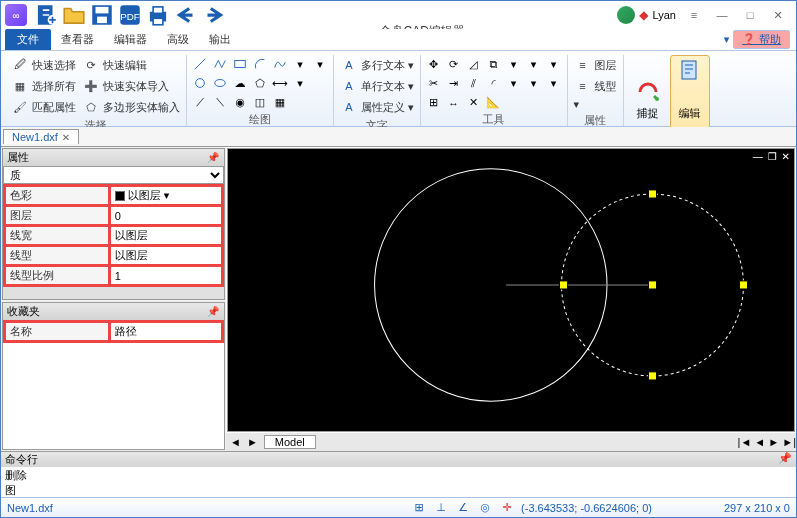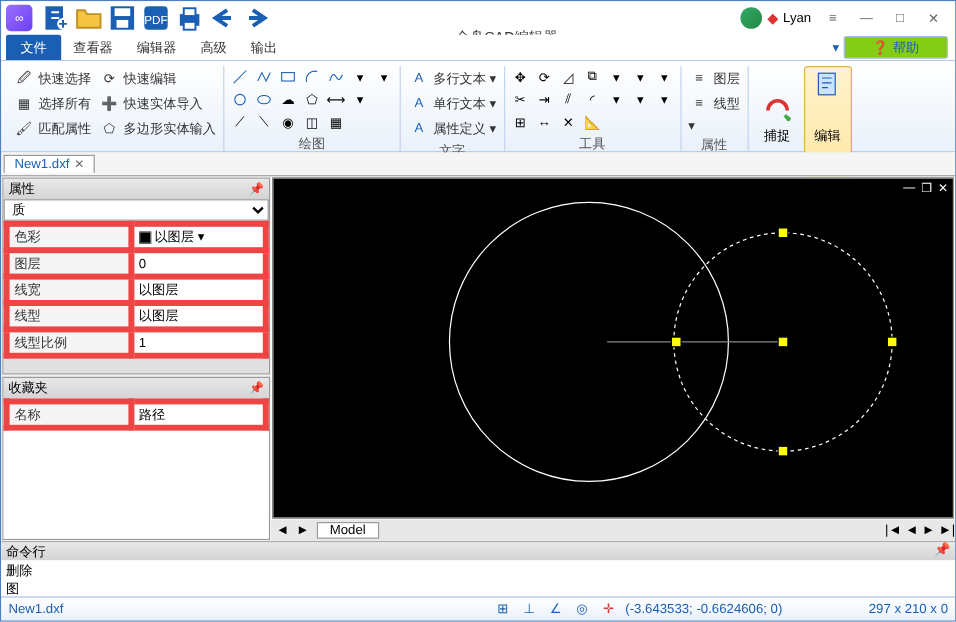--- a/index.html
+++ b/index.html
@@ -15,21 +15,21 @@
   .avatar { width: 18px; height: 18px; border-radius: 50%; background: linear-gradient(135deg,#3a6,#284); }
   .diamond { color: #d33; font-size: 12px; }
   .win-btns { display: flex; }
   .win-btn { width: 28px; height: 22px; display: flex; align-items: center; justify-content: center; color: #666; font-size: 11px; }
   
   
   .tabrow { height: 22px; background: #fff; display: flex; align-items: center; border-bottom: 1px solid #b5c9e6; padding-left: 4px; }
   .filetab { background: #1a5fb4; color: #fff; padding: 3px 12px; font-size: 11px; border-radius: 2px 2px 0 0; }
   .rtab { padding: 3px 10px; font-size: 11px; color: #333; }
   .tabrow-right { margin-left: auto; display: flex; align-items: center; gap: 4px; padding-right: 6px; }
-  .help-btn { background: #84cc16; border: 1px solid #a8c4e8; border-radius: 2px; padding: 1px 23px; font-size: 11px; color: #1a5fb4; }
+  .help-btn { background: #fca5a5; border: 1px solid #a8c4e8; border-radius: 2px; padding: 1px 8px; font-size: 11px; color: #1a5fb4; text-decoration: underline; }
   
   
   .ribbon { height: 76px; background: linear-gradient(#fff,#eaf1fb); border-bottom: 1px solid #a8c4e8; display: flex; padding: 4px 4px 0 4px; }
   .group { border-right: 1px solid #c4d4ec; padding: 0 4px 2px 4px; display: flex; flex-direction: column; }
   .group-body { flex: 1; display: flex; gap: 2px; }
   .group-label { text-align: center; font-size: 11px; color: #555; padding: 1px 0; }
   .rbtn { display: flex; align-items: center; gap: 3px; padding: 1px 2px; font-size: 11px; color: #333; white-space: nowrap; }
   .col { display: flex; flex-direction: column; gap: 1px; }
   .iconrow { display: flex; gap: 2px; }
   .ic { width: 18px; height: 18px; display: flex; align-items: center; justify-content: center; }
@@ -43,21 +43,21 @@
   .doctab .x { color: #666; font-size: 10px; }
   
   
   .main { flex: 1; display: flex; overflow: hidden; }
   .left-panels { width: 225px; display: flex; flex-direction: column; background: #f0f0f0; }
   .panel { border: 1px solid #999; margin: 1px; display: flex; flex-direction: column; }
   .panel-hdr { background: linear-gradient(#e8e8e8,#d4d4d4); padding: 1px 4px; display: flex; align-items: center; font-size: 11px; }
   .panel-hdr .pin { margin-left: auto; font-size: 10px; color: #666; }
   .combo { width: 100%; padding: 1px 2px; font-size: 11px; border: 1px solid #999; background: #fff; }
   .proptable { width: 100%; border-collapse: collapse; background: #fff; }
-  .proptable td { border: 5px solid #ef4444; padding: 1px 4px; font-size: 11px; }
+  .proptable td { border: 3px solid #ef4444; padding: 1px 4px; font-size: 11px; }
   .proptable td:first-child { background: #f5f5f5; width: 48%; color: #333; }
   .sw { display: inline-block; width: 10px; height: 10px; background: #000; border: 1px solid #666; vertical-align: middle; margin-right: 3px; }
   
   
   .canvas-wrap { flex: 1; display: flex; flex-direction: column; background: #fff; }
   .canvas { flex: 1; background: #000; position: relative; overflow: hidden; margin: 1px; border: 1px solid #999; }
   .canvas-controls { position: absolute; top: 2px; right: 2px; display: flex; gap: 1px; }
   .canvas-controls span { color: #fff; font-size: 10px; padding: 0 2px; }
   svg.drawing { width: 100%; height: 100%; }
   .modeltabs { height: 18px; display: flex; align-items: center; background: #e8e8e8; font-size: 11px; padding-left: 4px; gap: 6px; }
@@ -178,20 +178,21 @@
         <div class="rbtn">
             <span class="ic">➕</span>
             <span>快速实体导入</span>
           </div>
         <div class="rbtn">
             <span class="ic">⬠</span>
             <span>多边形实体输入</span>
           </div>
       </div>
     </div>
+    <div class="group-label">选择</div>
   </div>
 
   <div class="group">
     <div class="group-body col">
       <div class="iconrow">
         <div class="ic">
             <svg viewBox="0 0 16 16">
               <path d="M2 14L14 2" stroke="#1a5fb4"></path>
             </svg>
           </div>

